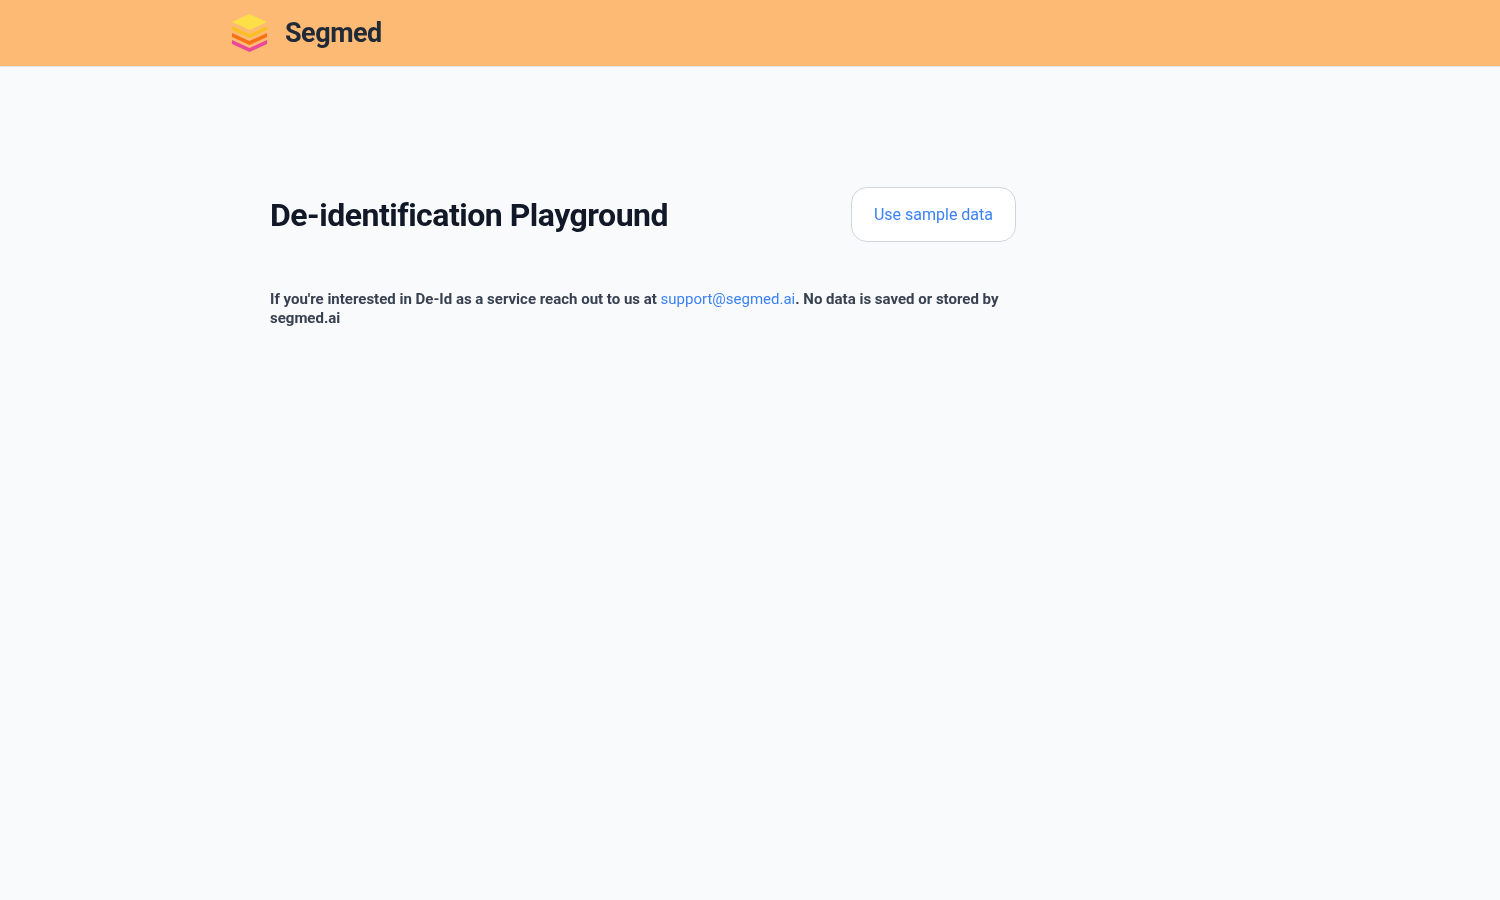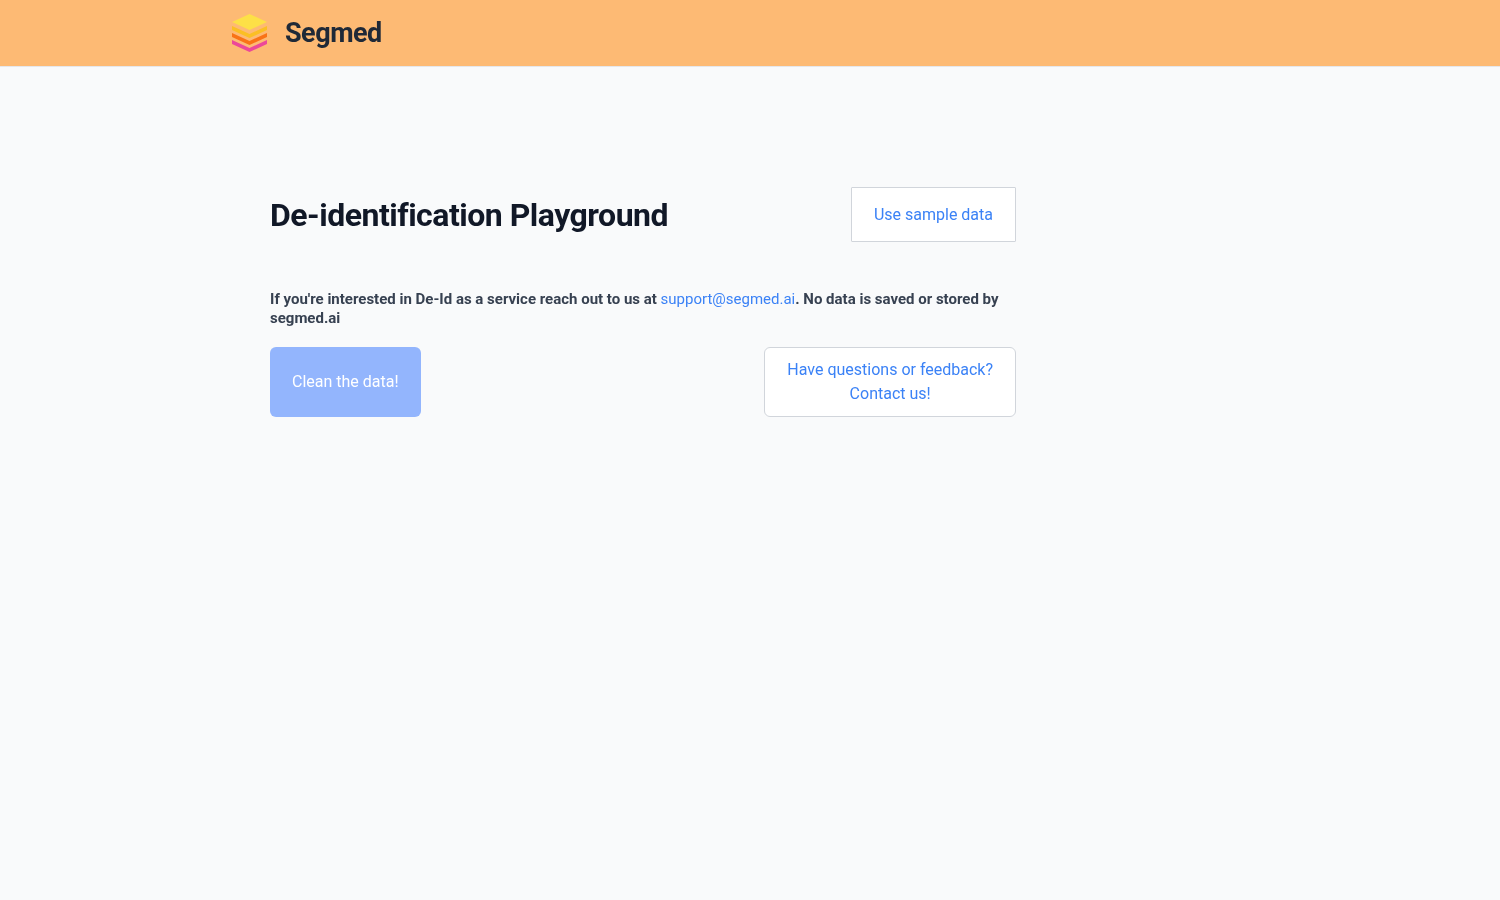--- a/index.html
+++ b/index.html
@@ -66,21 +66,21 @@
       font-size: 32px;
       font-weight: 700;
       color: #111827;
       letter-spacing: -0.5px;
       text-align: center;
     }
     
     .sample-button {
       background-color: #ffffff;
       border: 1px solid #d1d5db;
-      border-radius: 1px;
+      border-radius: 16px;
       padding: 17px 22px;
       font-size: 16px;
       color: #3b82f6;
       cursor: pointer;
       font-family: inherit;
     }
     
     .description {
       font-size: 15px;
       font-weight: 700;
@@ -167,20 +167,13 @@
     <h1 class="page-title">De-identification Playground</h1>
     <button class="sample-button">Use sample data</button>
   </div>
   
   <p class="description">
     <br>
     <span>If you're interested in De-Id as a service reach out to us at </span><a href="#">support@segmed.ai</a><span>. No data is saved or stored by segmed.ai</span>
   </p>
   
   
-  <div class="button-row">
-    <button class="clean-button">Clean the data!</button>
-    <button class="contact-button">
-      <span>Have questions or feedback?</span><br>
-      <span>Contact us!</span>
-    </button>
-  </div>
 </div>
 
 </body></html>

